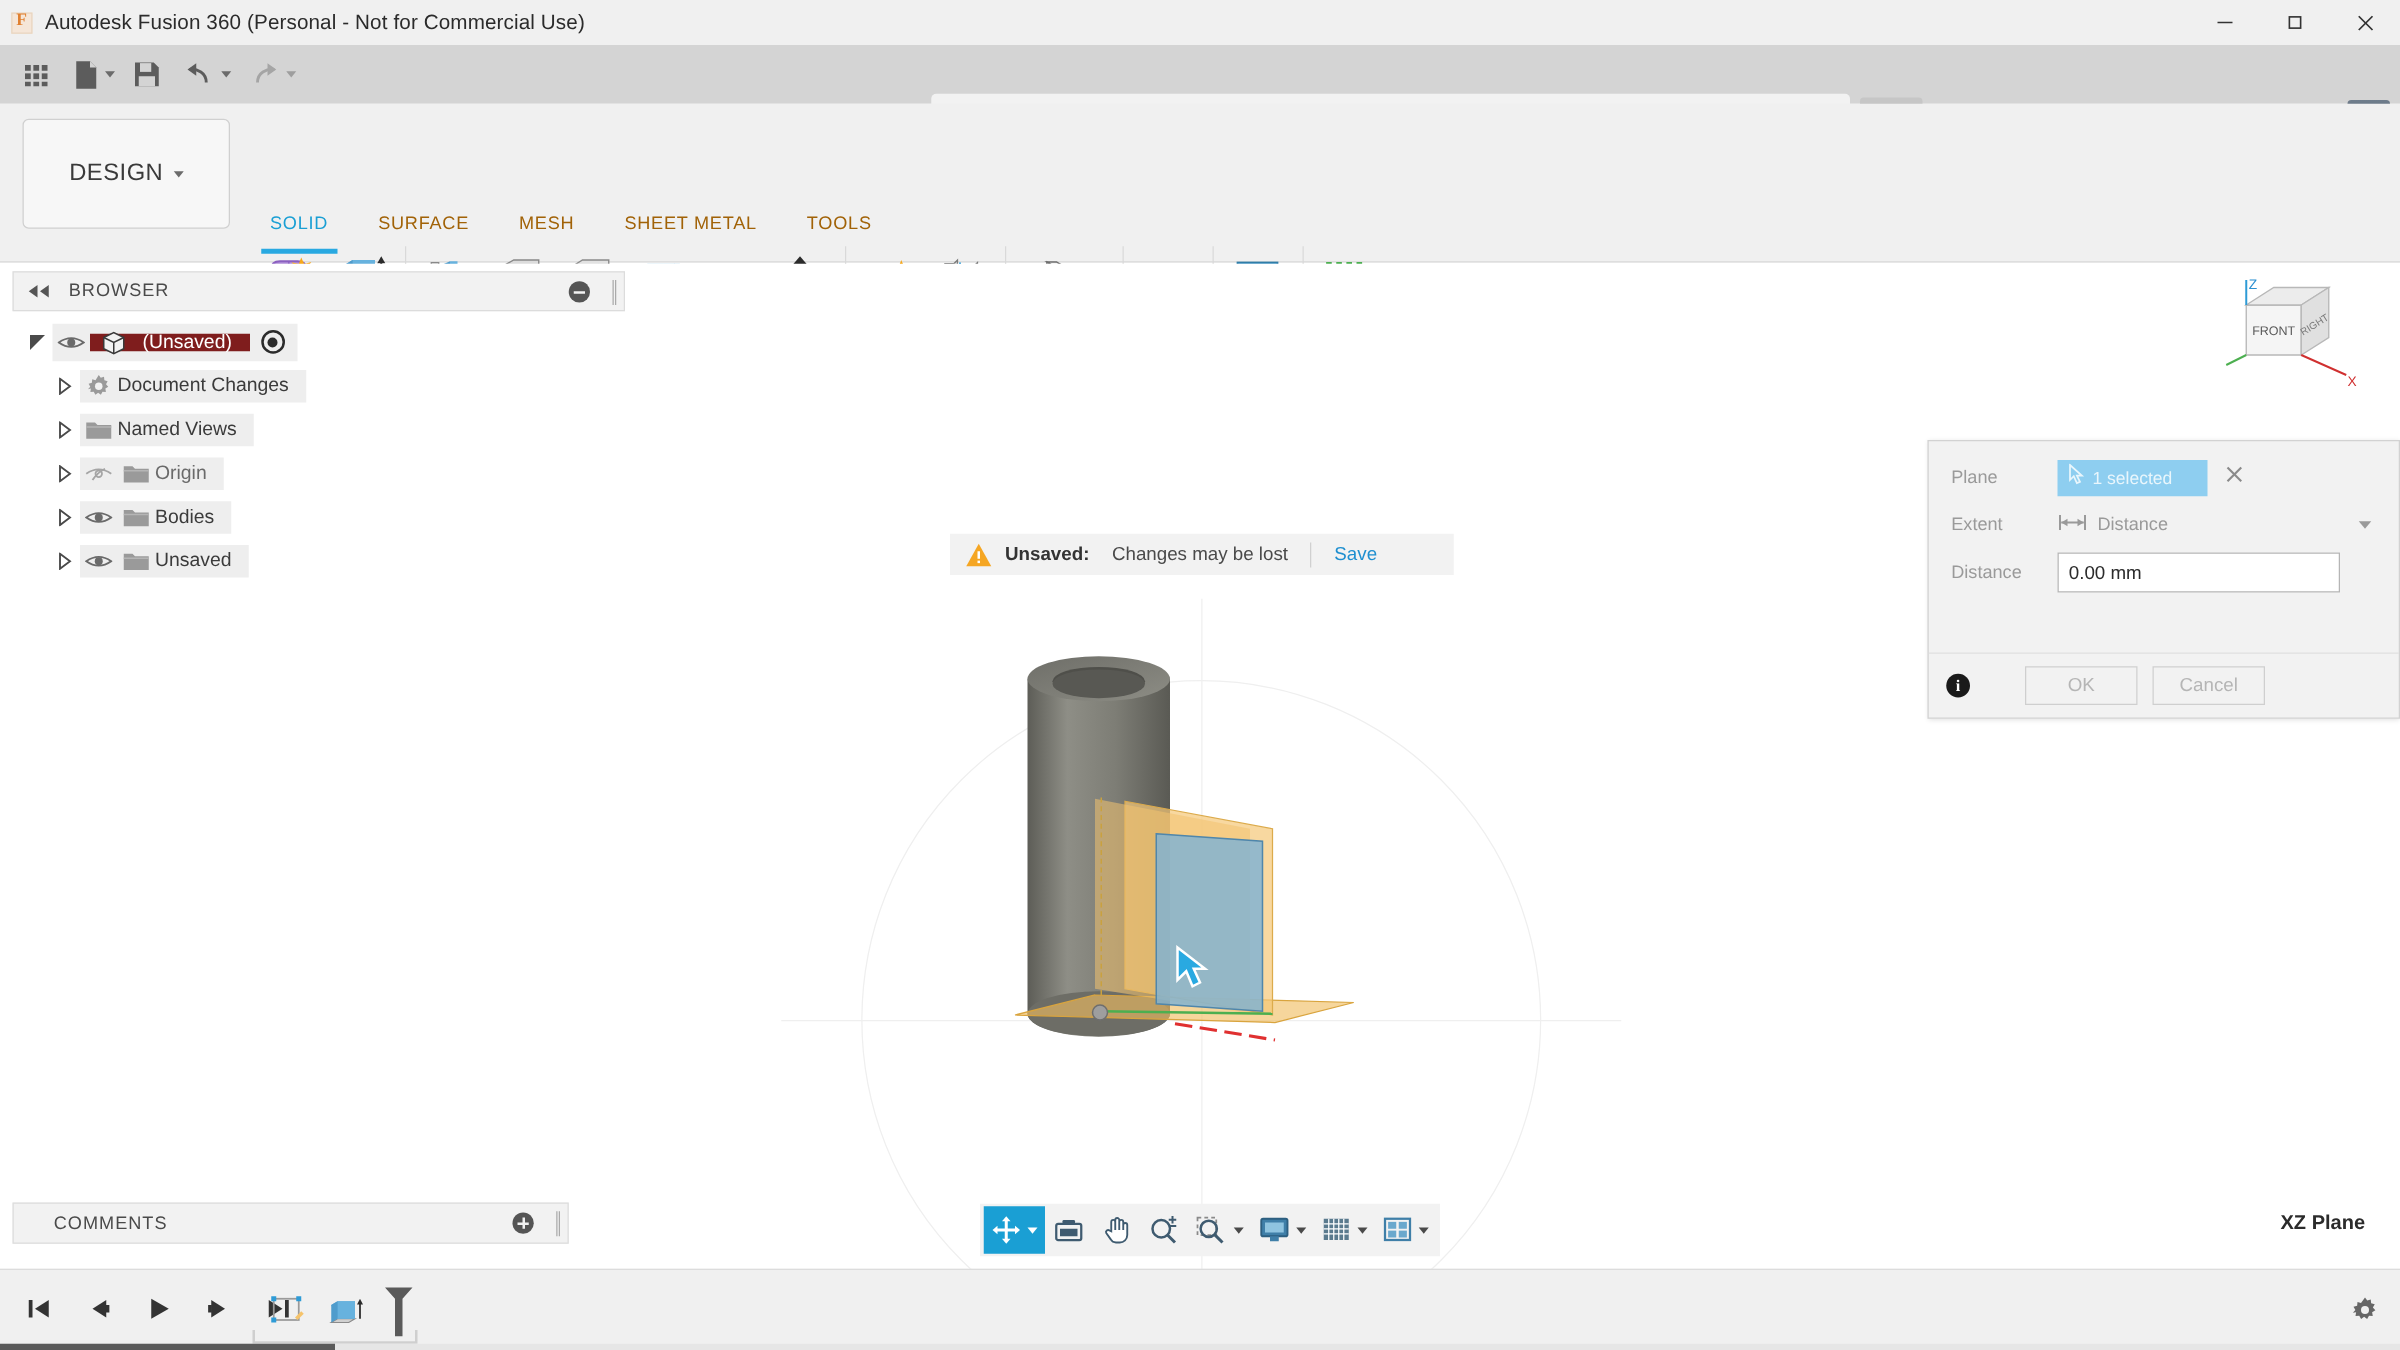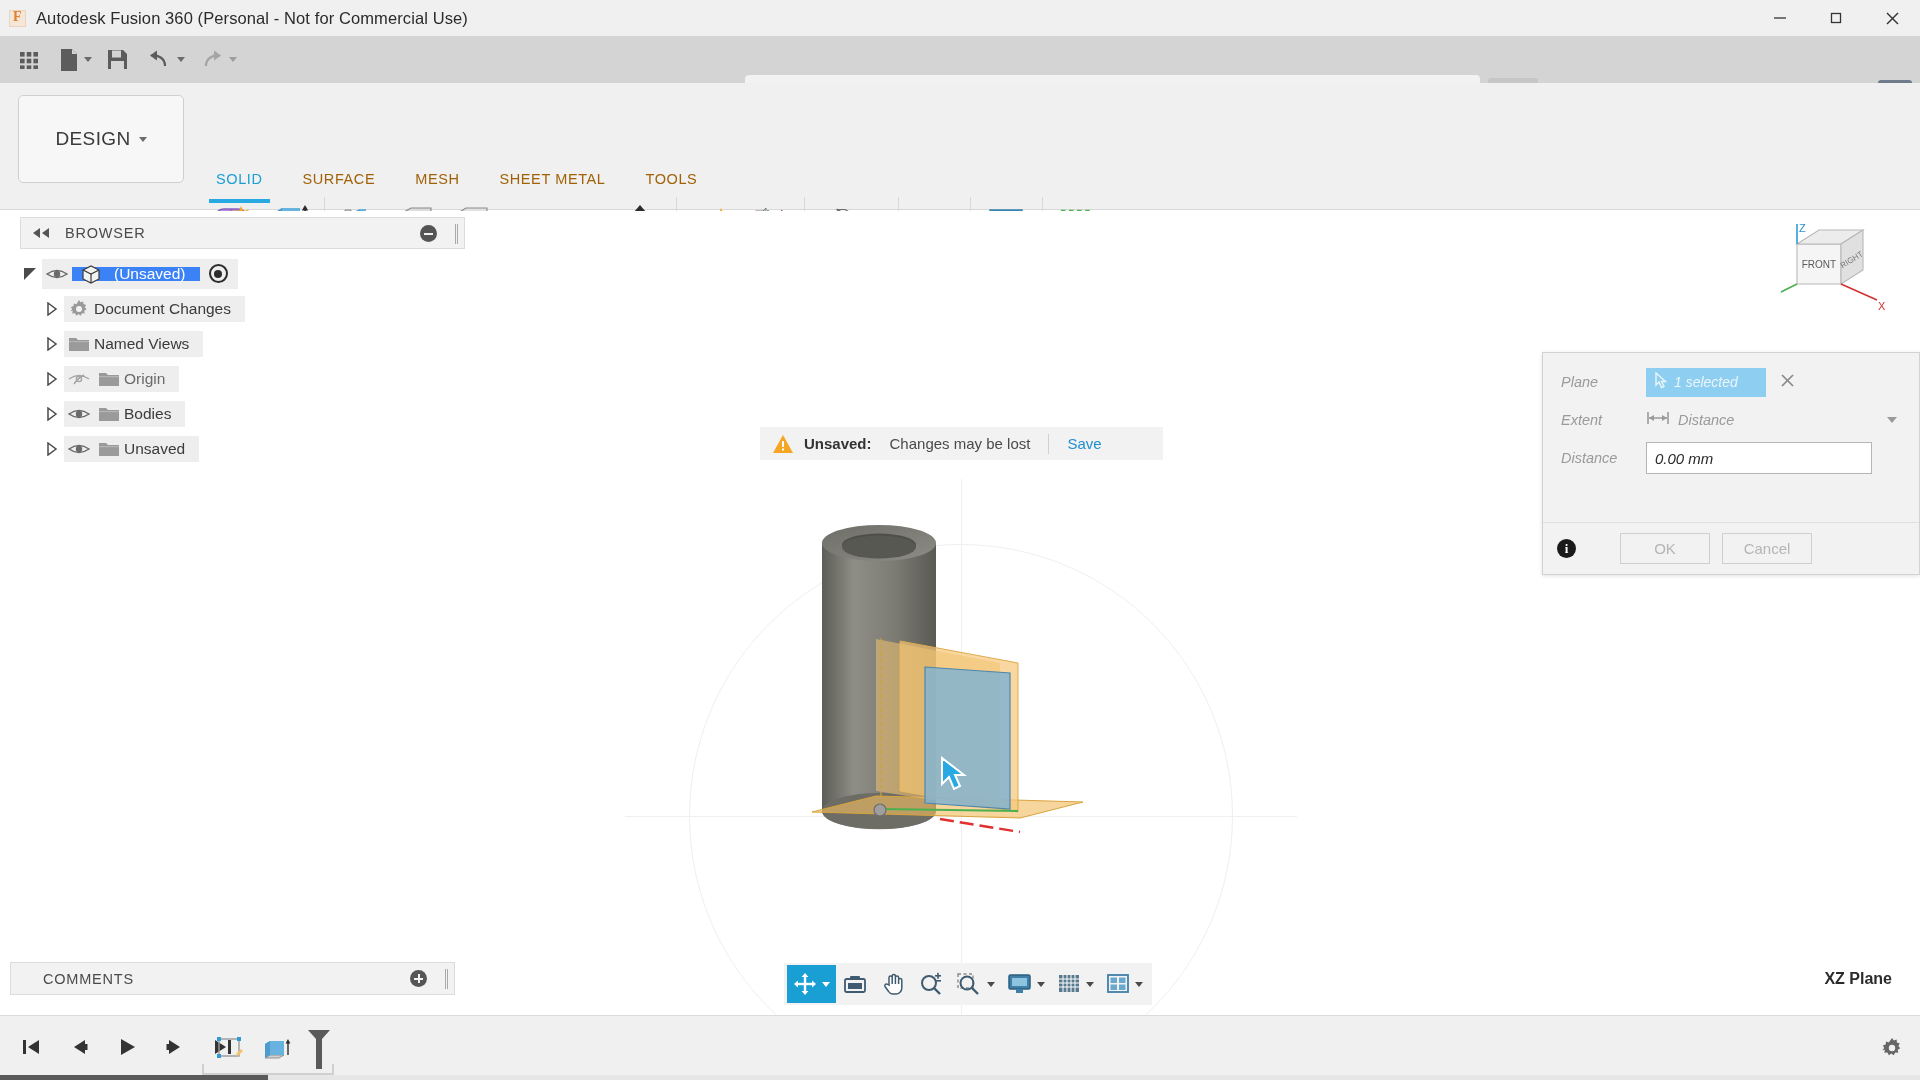--- a/index.html
+++ b/index.html
@@ -123,21 +123,21 @@
     display: flex; align-items: center; justify-content: center; width: 100%;
   }
   .panel-title .caret-sm { border-top-color: #666; margin-left: 4px; }
   .tool {
     width: 54px; height: 58px; display: flex; align-items: center; justify-content: center;
     position: relative;
   }
 
   
   .browser-head {
-    position: absolute; left: 20px; top: 217px; width: 445px; height: 32px;
+    position: absolute; left: 10px; top: 217px; width: 490px; height: 32px;
     background: #f2f2f2; border: 1px solid #dcdcdc;
     display: flex; align-items: center;
   }
   .browser-collapse { margin-left: 10px; color: #555; display: flex; }
   .browser-title { font-size: 14.5px; color: #4a4a4a; letter-spacing: 0.8px; margin-left: 14px; }
   .browser-minus {
     position: absolute; right: 27px; top: 7px; width: 17px; height: 17px;
     border-radius: 50%; background: #555;
     display: flex; align-items: center; justify-content: center;
   }
@@ -150,21 +150,21 @@
   .tree { position: absolute; left: 18px; top: 256px; width: 420px; }
   .tree-row { height: 35px; display: flex; align-items: center; }
   .tree-arrow {
     width: 24px; display: flex; align-items: center; justify-content: center; flex: none;
   }
   .tree-eye { width: 30px; display: flex; align-items: center; justify-content: center; flex: none; }
   .tree-icon { width: 30px; display: flex; align-items: center; justify-content: center; flex: none; }
   .tree-label { font-size: 15.5px; color: #3b3b3b; }
   .row-bg { background: #eeeeee; display: flex; align-items: center; height: 26px; padding-right: 14px; }
   .root-pill {
-    background: #3b82f6; color: #ffffff; height: 14px; display: flex; align-items: center;
+    background: #7f1d1d; color: #ffffff; height: 14px; display: flex; align-items: center;
     padding: 0 14px 0 4px; gap: 8px;
   }
   .root-pill .tree-label { color: #ffffff; }
   .root-dot {
     width: 19px; height: 19px; border-radius: 50%; border: 2px solid #2b2b2b;
     display: flex; align-items: center; justify-content: center; margin-left: 9px;
   }
   .root-dot::after { content: ""; width: 8px; height: 8px; border-radius: 50%; background: #2b2b2b; }
   .root-wrap { background: #eeeeee; display: flex; align-items: center; height: 30px; padding-right: 10px; }
 
@@ -257,21 +257,21 @@
     display: flex; align-items: center;
   }
   .dlg-grip { width: 3px; height: 16px; margin-left: 6px; border-left: 1px solid #aaa; border-right: 1px solid #aaa; }
   .dlg-minus {
     width: 15px; height: 15px; border-radius: 50%; background: #2b2b2b; margin-left: 7px;
     display: flex; align-items: center; justify-content: center;
   }
   .dlg-minus::after { content: ""; width: 8px; height: 2px; background: #f2f2f2; }
   .dlg-title { font-size: 14.5px; color: #3a3a3a; margin-left: 9px; letter-spacing: 0.5px; }
   .dlg-expand { position: absolute; right: 8px; top: 9px; color: #333; }
-  .dlg-body { padding: 10px 0 0 0; font-style: italic; }
+  .dlg-body { padding: 10px 0 0 0; }
   .dlg-row { display: flex; align-items: center; height: 38px; padding-left: 18px; }
   .dlg-label { width: 85px; font-size: 14.5px; color: #9a9a9a; flex: none; }
   .sel-chip {
     background: #8ecef0; height: 29px; width: 120px; display: flex; align-items: center;
     padding-left: 8px; gap: 6px;
   }
   .sel-chip-text { font-size: 14px; color: #e9f6fc; }
   .dlg-x { margin-left: 14px; color: #8a8a8a; }
   .extent-val { display: flex; align-items: center; gap: 8px; }
   .extent-text { font-size: 14.5px; color: #9a9a9a; }

